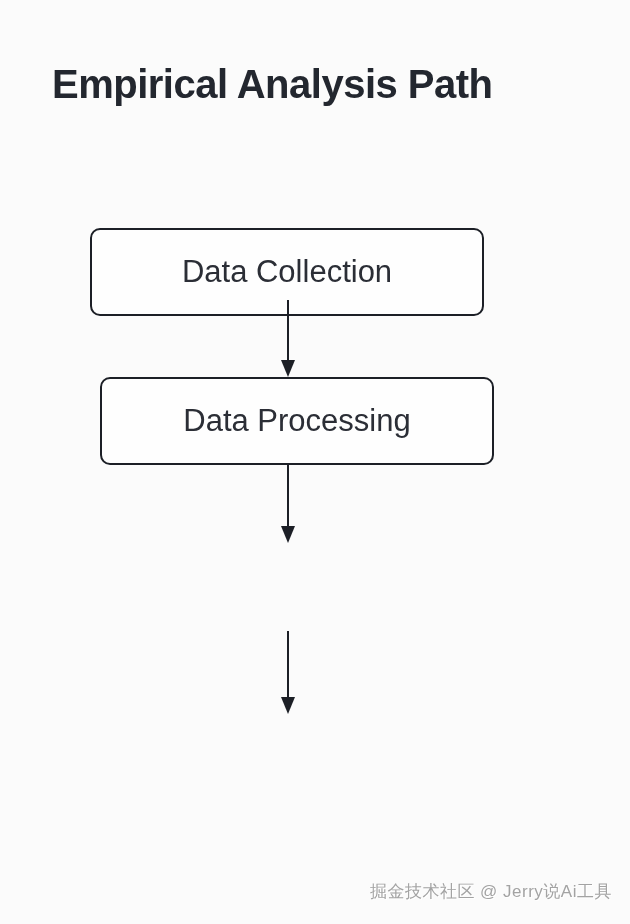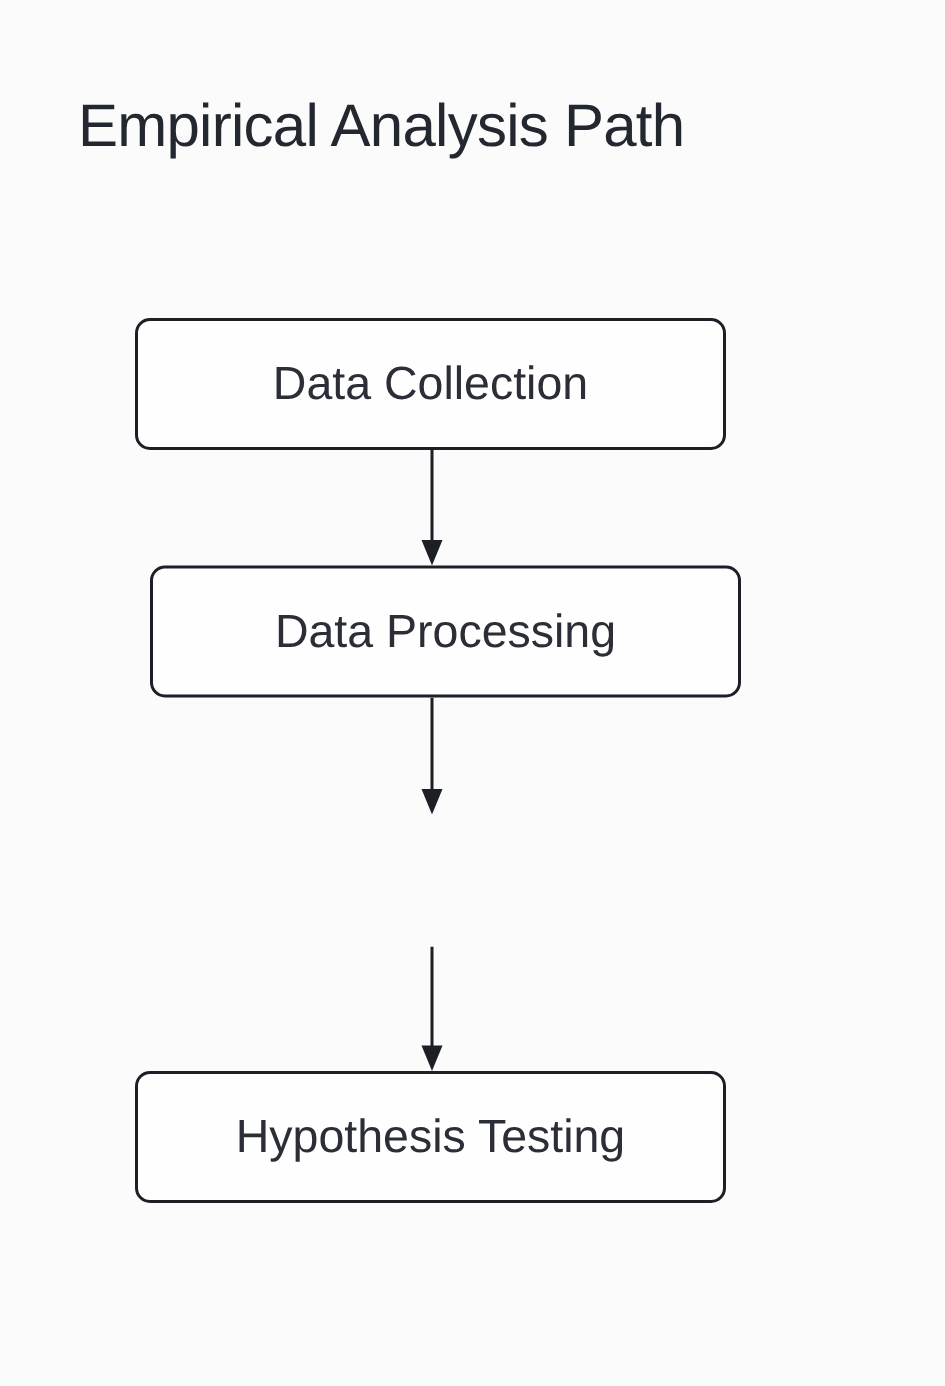--- a/index.html
+++ b/index.html
@@ -16,21 +16,21 @@
     height: 924px;
     background: #fbfbfb;
     overflow: hidden;
   }
 
   .diagram-title {
     position: absolute;
     left: 52px;
     top: 62px;
     font-size: 40px;
-    font-weight: 400;
+    font-weight: 700;
     letter-spacing: -0.5px;
     color: #23272f;
     font-family: "Liberation Sans", sans-serif;
   }
 
   .flow-node {
     position: absolute;
     left: 90px;
     width: 394px;
     height: 88px;
@@ -42,21 +42,21 @@
     justify-content: center;
   }
 
   .flow-node .node-label {
     font-size: 31px;
     font-weight: 400;
     color: #2b2e36;
     white-space: nowrap;
   }
 
-  .node-1 { top: 212px; }
+  .node-1 { top: 228px; }
   .node-2 { top: 377px; margin-left: 10px; }
   .node-3 { top: 543px; }
   .node-4 { top: 714px; }
 
   .flow-arrow {
     position: absolute;
     left: 277px;
     width: 22px;
     display: block;
   }
@@ -100,18 +100,16 @@
     <line x1="11" y1="0" x2="11" y2="62" stroke="#1c1f26" stroke-width="2"></line>
     <polygon points="4,61 18,61 11,78" fill="#1c1f26"></polygon>
   </svg>
 
 
   <svg class="flow-arrow arrow-3" viewBox="0 0 22 83" preserveAspectRatio="none">
     <line x1="11" y1="0" x2="11" y2="67" stroke="#1c1f26" stroke-width="2"></line>
     <polygon points="4,66 18,66 11,83" fill="#1c1f26"></polygon>
   </svg>
 
-  <div class="flow-node node-4">
-    <span class="node-label">Hypothesis Testing</span>
-  </div>
 
+  <div class="watermark">掘金技术社区 @ Jerry说Ai工具</div>
 
 </div>
 
 </body></html>

